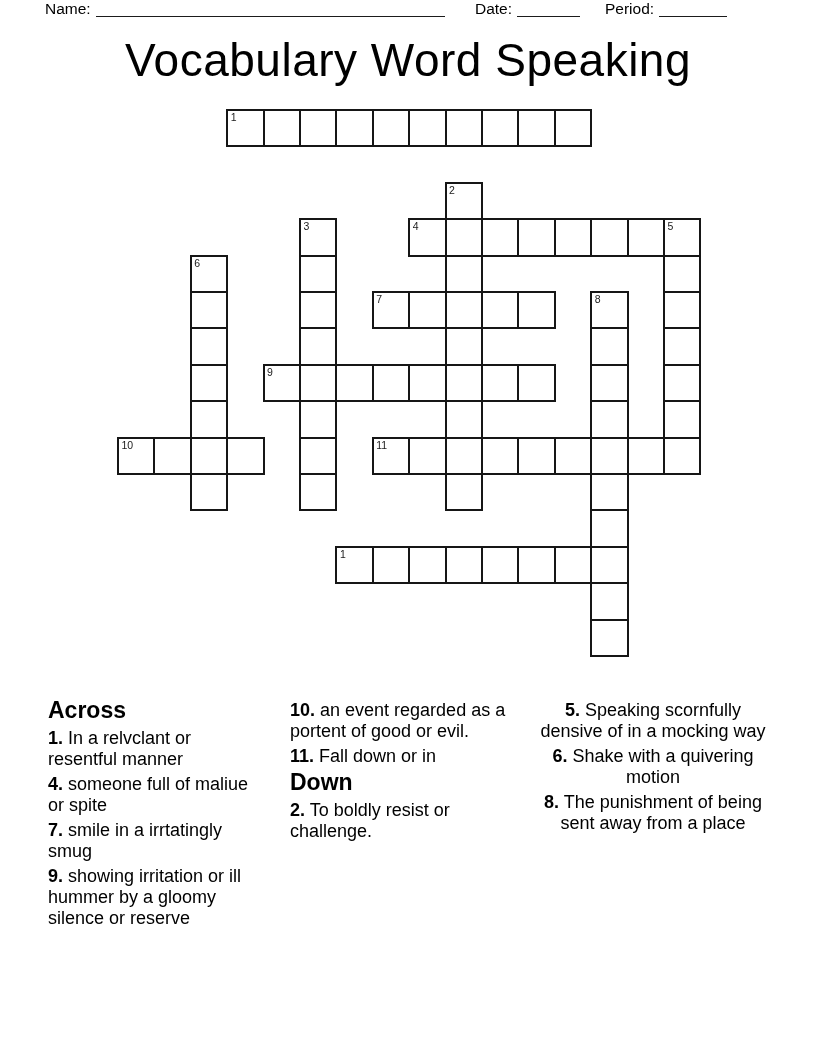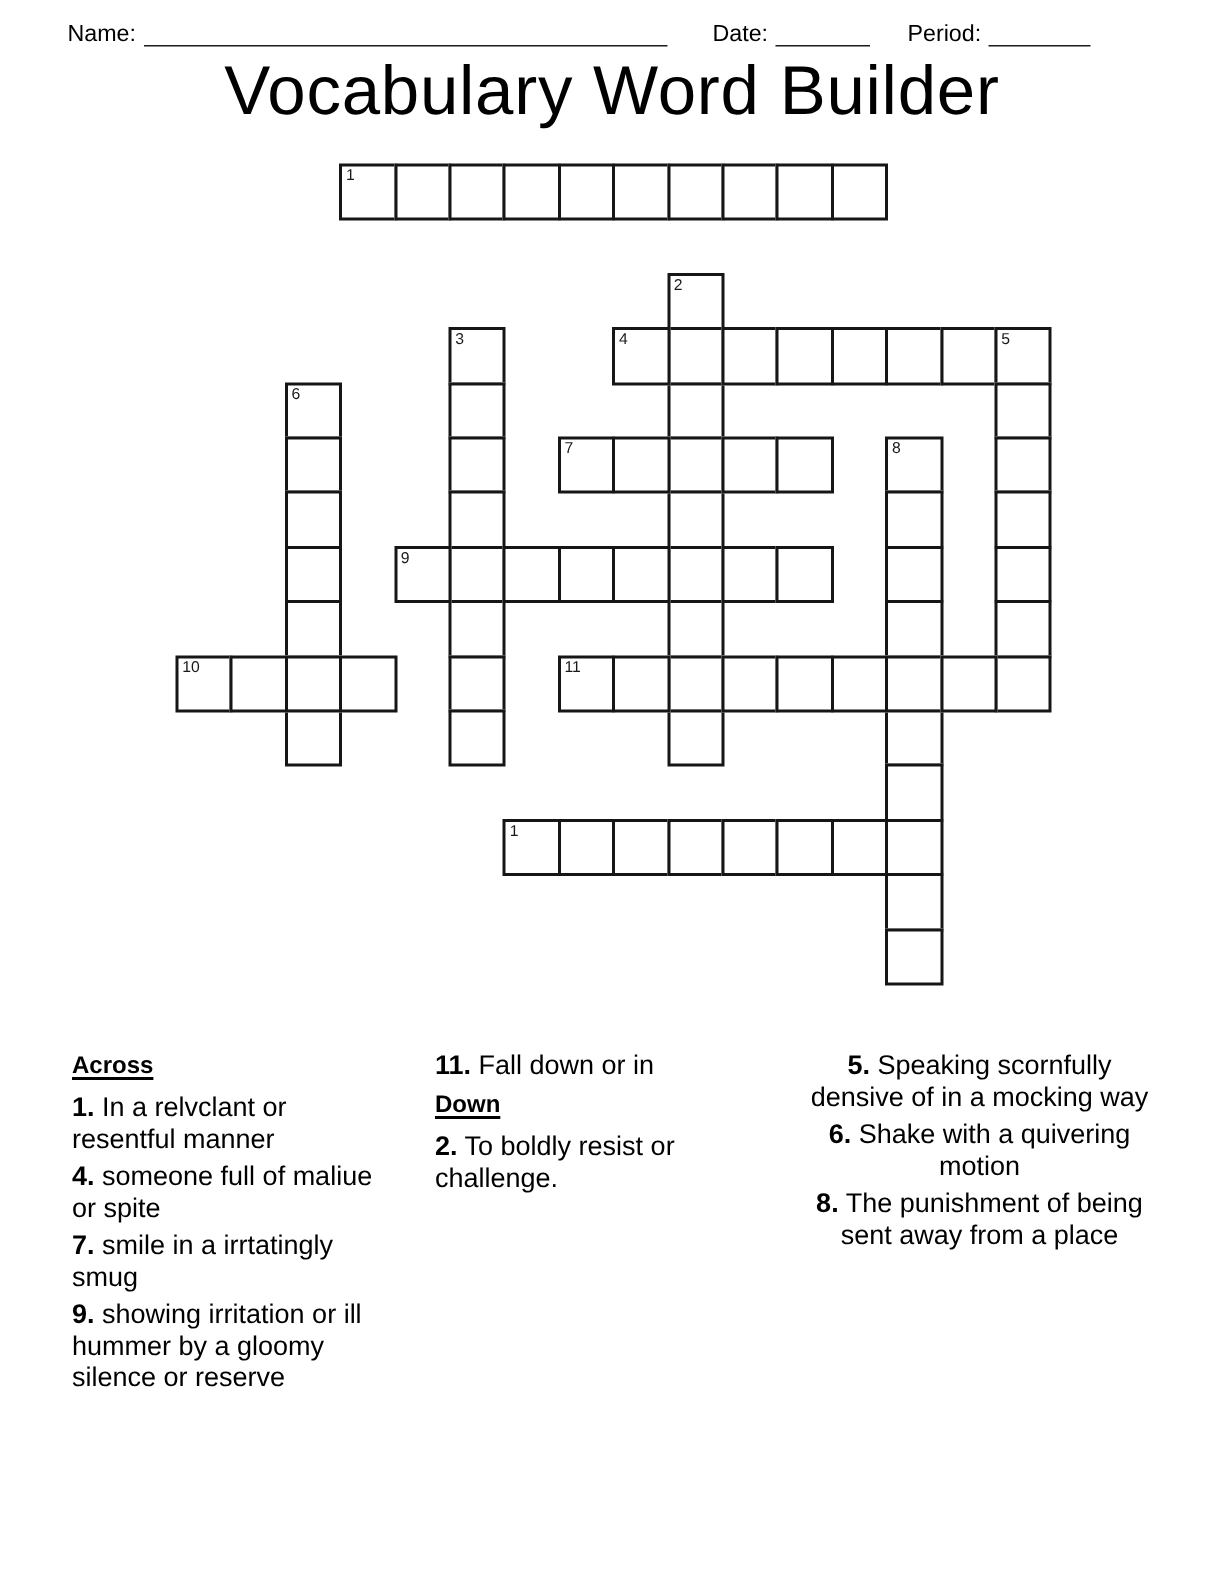--- a/index.html
+++ b/index.html
@@ -2,56 +2,56 @@
 <html><head>
 <meta charset="utf-8">
 <style>
   html,body{margin:0;padding:0;background:#fff;}
   .page{
     position:relative;width:816px;height:1056px;margin:0 auto;
     background:#fff;color:#000;overflow:hidden;
     font-family:"Liberation Sans",sans-serif;
   }
   
-  .hgroup{position:absolute;top:14px;white-space:nowrap;}
+  .hgroup{position:absolute;top:0;white-space:nowrap;}
   .hlabel{font-size:15.5px;color:#000;}
   .hline{display:inline-block;height:16px;margin-left:5px;
          border-bottom:1.7px solid #1b1b1b;vertical-align:text-bottom;}
   
   .title{position:absolute;top:33px;left:0;width:100%;margin:0;
          text-align:center;font-size:46px;font-weight:400;letter-spacing:.5px;color:#000;}
   
   .grid{position:absolute;left:117px;top:109px;width:585px;height:549px;}
   .cell{position:absolute;width:38.4px;height:38.4px;box-sizing:border-box;
         border:2px solid #161616;background:#fff;}
   .cellnum{position:absolute;top:0;left:2.5px;font-size:10.5px;line-height:12px;color:#1a1a1a;}
   
   .cluecol{position:absolute;top:700px;font-size:18px;line-height:21px;color:#000;}
   .clue{margin:0 0 4px 0;}
   .clue-num{font-weight:bold;}
-  .clue-heading{margin:0 0 7px 0;font-size:16px;font-weight:bold;
-                text-decoration:underline;text-decoration-thickness:2px;text-underline-offset:3px;}
+  .clue-heading{margin:0 0 7px 0;font-size:23px;font-weight:bold;
+                text-decoration-thickness:2px;text-underline-offset:3px;}
   .clue-heading.mid{margin-top:5px;}
 </style>
 </head>
 <body>
 
 <div class="page">
 
   <div class="hgroup" style="left:45px;">
     <span class="hlabel">Name:</span><span class="hline" style="width:349px;"></span>
   </div>
   <div class="hgroup" style="left:475px;">
     <span class="hlabel">Date:</span><span class="hline" style="width:63px;"></span>
   </div>
   <div class="hgroup" style="left:605px;">
     <span class="hlabel">Period:</span><span class="hline" style="width:68px;"></span>
   </div>
 
-  <h1 class="title">Vocabulary Word Builder</h1>
+  <h1 class="title">Vocabulary Word Speaking</h1>
 
   <div id="grid" class="grid">
       <div class="cell" style="left: 109.2px; top: 0px; border-color: rgb(22, 22, 22);">
         <span class="cellnum">1</span>
       </div>
       <div class="cell" style="left: 145.6px; top: 0px; border-color: rgb(22, 22, 22);"></div>
       <div class="cell" style="left: 182px; top: 0px; border-color: rgb(22, 22, 22);"></div>
       <div class="cell" style="left: 218.4px; top: 0px; border-color: rgb(22, 22, 22);"></div>
       <div class="cell" style="left: 254.8px; top: 0px; border-color: rgb(22, 22, 22);"></div>
       <div class="cell" style="left: 291.2px; top: 0px; border-color: rgb(22, 22, 22);"></div>
@@ -157,20 +157,21 @@
     </div>
 
   <div id="cluecol0" class="cluecol" style="left:48px;width:204px;">
       <p class="clue-heading">Across</p>
       <p class="clue"><span class="clue-num">1.</span> In a relvclant or resentful manner</p>
       <p class="clue"><span class="clue-num">4.</span> someone full of maliue or spite</p>
       <p class="clue"><span class="clue-num">7.</span> smile in a irrtatingly smug</p>
       <p class="clue"><span class="clue-num">9.</span> showing irritation or ill hummer by a gloomy silence or reserve</p>
     </div>
   <div id="cluecol1" class="cluecol" style="left:290px;width:236px;">
+      <p class="clue"><span class="clue-num">10.</span> an event regarded as a portent of good or evil.</p>
       <p class="clue"><span class="clue-num">11.</span> Fall down or in</p>
       <p class="clue-heading mid">Down</p>
       <p class="clue"><span class="clue-num">2.</span> To boldly resist or challenge.</p>
     </div>
   <div id="cluecol2" class="cluecol" style="left:532px;width:242px;text-align:center;">
       <p class="clue"><span class="clue-num">5.</span> Speaking scornfully densive of in a mocking way</p>
       <p class="clue"><span class="clue-num">6.</span> Shake with a quivering motion</p>
       <p class="clue"><span class="clue-num">8.</span> The punishment of being sent away from a place</p>
     </div>
 

